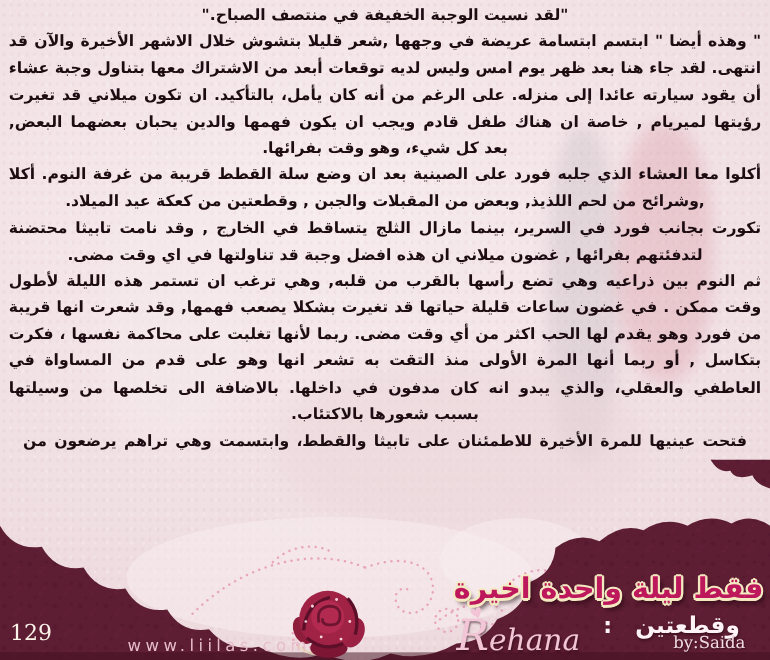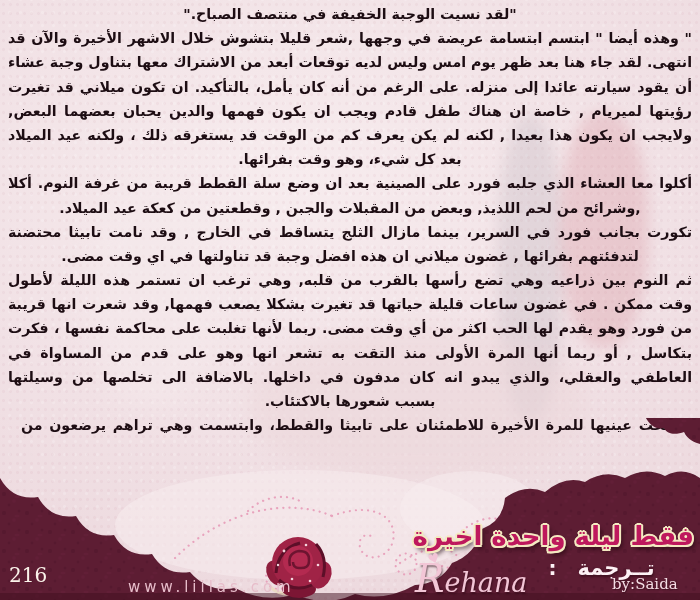--- a/index.html
+++ b/index.html
@@ -28,21 +28,21 @@
   .ln.ctr{text-align:center;text-align-last:center;}
   .ln.end{margin:0 13px;}
 
   
   .footer-svg{position:absolute;left:0;top:413px;z-index:3;}
 
   
   .pagenum{position:absolute;z-index:4;left:9px;top:563px;color:#fbf3ea;
     font-family:"DejaVu Serif",serif;font-size:20px;}
   .site{position:absolute;z-index:4;left:116px;top:578px;color:#e7bdca;
-    font-size:15px;letter-spacing:4px;margin-left:12px;}
+    font-size:15px;letter-spacing:4px;}
   .booktitle{position:absolute;z-index:4;right:6px;top:521px;direction:rtl;
     font-size:26px;font-weight:700;color:#be185d;white-space:nowrap;
     text-shadow:0 0 2px #f4eac2,-2px 0 #f4eac2,2px 0 #f4eac2,0 -2px #f4eac2,0 2px #f4eac2,
       -1.5px -1.5px #f4eac2,1.5px -1.5px #f4eac2,-1.5px 1.5px #f4eac2,1.5px 1.5px #f4eac2,
       3px 4px 4px rgba(30,4,12,.65);}
   .credits{position:absolute;z-index:4;left:415px;top:556px;display:flex;align-items:flex-start;gap:21px;white-space:nowrap;}
   .rehana{font-family:"DejaVu Serif",serif;font-style:italic;font-size:27px;color:#f2c6d6;
     text-shadow:1px 2px 2px rgba(40,6,16,.55);}
   .rehana::first-letter{font-size:1.45em;}
   .colon{font-size:20px;font-weight:700;color:#fdf2f5;}
@@ -62,21 +62,20 @@
 <div class="wm wm1"></div>
 <div class="wm wm2"></div>
 <div class="wm wm3"></div>
 
 <div class="story">
   <div class="ln ctr">"لقد نسيت الوجبة الخفيفة في منتصف الصباح."</div>
   <div class="ln full">" وهذه أيضا " ابتسم ابتسامة عريضة في وجهها ,شعر قليلا بتشوش خلال الاشهر الأخيرة والآن قد</div>
   <div class="ln full">انتهى. لقد جاء هنا بعد ظهر يوم امس وليس لديه توقعات أبعد من الاشتراك معها بتناول وجبة عشاء قبل</div>
   <div class="ln full">أن يقود سيارته عائدا إلى منزله. على الرغم من أنه كان يأمل، بالتأكيد. ان تكون ميلاني قد تغيرت بعد</div>
   <div class="ln full">رؤيتها لميريام , خاصة ان هناك طفل قادم ويجب ان يكون فهمها والدين يحبان بعضهما البعض,</div>
-  <div class="ln full">ولايجب ان يكون هذا بعيدا , لكنه لم يكن يعرف كم من الوقت قد يستغرقه ذلك ، ولكنه عيد الميلاد</div>
   <div class="ln ctr">بعد كل شيء، وهو وقت بفرائها.</div>
   <div class="ln full">أكلوا معا العشاء الذي جلبه فورد على الصينية بعد ان وضع سلة القطط قريبة من غرفة النوم. أكلا الخبز</div>
   <div class="ln ctr">,وشرائح من لحم اللذيذ, وبعض من المقبلات والجبن , وقطعتين من كعكة عيد الميلاد.</div>
   <div class="ln full">تكورت بجانب فورد في السرير، بينما مازال الثلج يتساقط في الخارج , وقد نامت تابيثا محتضنة قططها</div>
   <div class="ln ctr">لتدفئتهم بفرائها , غضون ميلاني ان هذه افضل وجبة قد تناولتها في اي وقت مضى.</div>
   <div class="ln full">ثم النوم بين ذراعيه وهي تضع رأسها بالقرب من قلبه, وهي ترغب ان تستمر هذه الليلة لأطول</div>
   <div class="ln full">وقت ممكن . في غضون ساعات قليلة حياتها قد تغيرت بشكلا يصعب فهمها, وقد شعرت انها قريبة جدا</div>
   <div class="ln full">من فورد وهو يقدم لها الحب اكثر من أي وقت مضى. ربما لأنها تغلبت على محاكمة نفسها ، فكرت</div>
   <div class="ln full">بتكاسل , أو ربما أنها المرة الأولى منذ التقت به تشعر انها وهو على قدم من المساواة في المستوى</div>
   <div class="ln full">العاطفي والعقلي، والذي يبدو انه كان مدفون في داخلها. بالاضافة الى تخلصها من وسيلتها الدفاعية ،</div>
@@ -144,23 +143,23 @@
       <circle cx="18" cy="20" r="1.4"></circle>
         <circle cx="40" cy="14" r="1.3"></circle>
       <circle cx="52" cy="34" r="1.3"></circle>
         <circle cx="26" cy="48" r="1.3"></circle>
       <circle cx="44" cy="50" r="1.3"></circle>
         <circle cx="12" cy="34" r="1.2"></circle>
     </g>
   </g>
 </svg>
 
-<div class="pagenum">216</div>
+<div class="pagenum">129</div>
 <div class="site">www.liilas.com</div>
 <div class="booktitle">فقط ليلة واحدة اخيرة</div>
 
 <span class="heart">♥</span>
 <div class="credits">
   <span class="rehana">Rehana</span>
   <span class="colon">:</span>
-  <span class="tarjama">تــرجمة</span>
+  <span class="tarjama">وقطعتين</span>
 </div>
 <div class="bysaida">by:Saida</div>
 
 </body></html>

